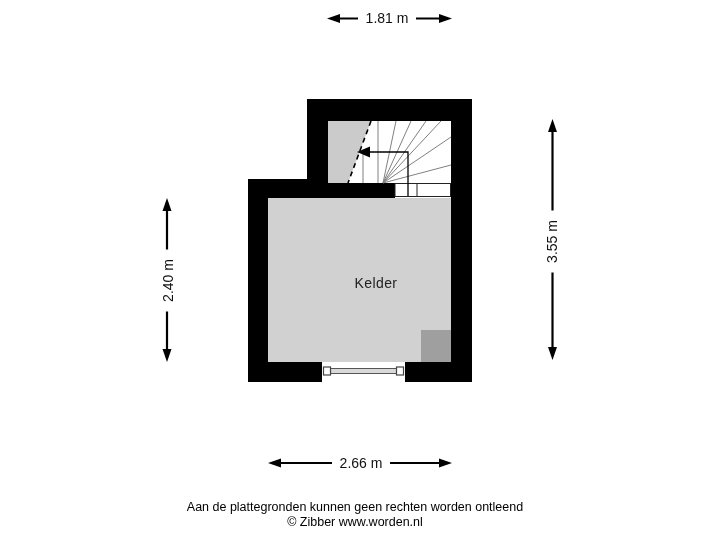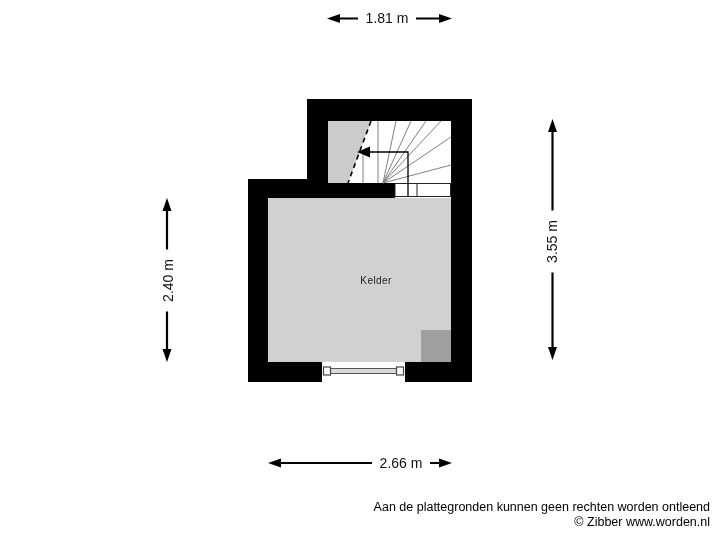--- a/index.html
+++ b/index.html
@@ -21,25 +21,25 @@
     width:58px;height:21px;
   }
   .dim-label.vertical{
     width:62px;height:21px;
     transform:rotate(-90deg);
   }
   .room-label{
     position:absolute;
     left:326px;top:275px;width:100px;
     text-align:center;
-    font-size:10px;letter-spacing:.4px;color:#222;
+    font-size:14px;letter-spacing:.4px;color:#222;
   }
   .footer-line{
     position:absolute;left:0;width:710px;
-    text-align:right;font-size:12.5px;line-height:14px;color:#000;
+    text-align:center;font-size:12.5px;line-height:14px;color:#000;
   }
   .footer-line.l1{top:500px;}
   .footer-line.l2{top:515px;}
 </style>
 </head>
 <body>
 
 <div style="position:absolute;left:0;top:0;width:589px;height:540px;">
 
   <svg class="plan-svg" width="720" height="540" viewBox="0 0 720 540">
@@ -104,21 +104,21 @@
       <g>
         <line x1="552.5" y1="124" x2="552.5" y2="355"></line>
         <polygon points="552.5,119 548,132 557,132" stroke="none"></polygon>
         <polygon points="552.5,360 548,347 557,347" stroke="none"></polygon>
       </g>
     </g>
   </svg>
 
   <div class="dim-label" style="left:358px;top:8px;">1.81 m</div>
 
-  <div class="dim-label" style="left:332px;top:452.5px;margin-left:40px;">2.66 m</div>
+  <div class="dim-label" style="left:332px;top:452.5px;">2.66 m</div>
 
   <div class="dim-label vertical" style="left:137px;top:269.5px;">2.40 m</div>
 
   <div class="dim-label vertical" style="left:521px;top:230.5px;">3.55 m</div>
 
   <div class="room-label">Kelder</div>
 
   <div class="footer-line l1">Aan de plattegronden kunnen geen rechten worden ontleend</div>
   <div class="footer-line l2">© Zibber www.worden.nl</div>
 </div>

